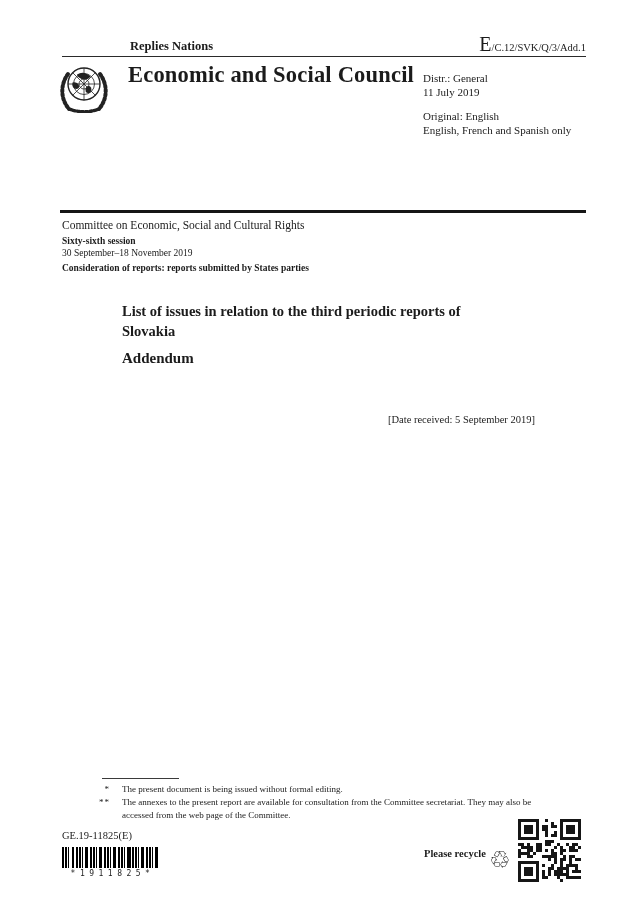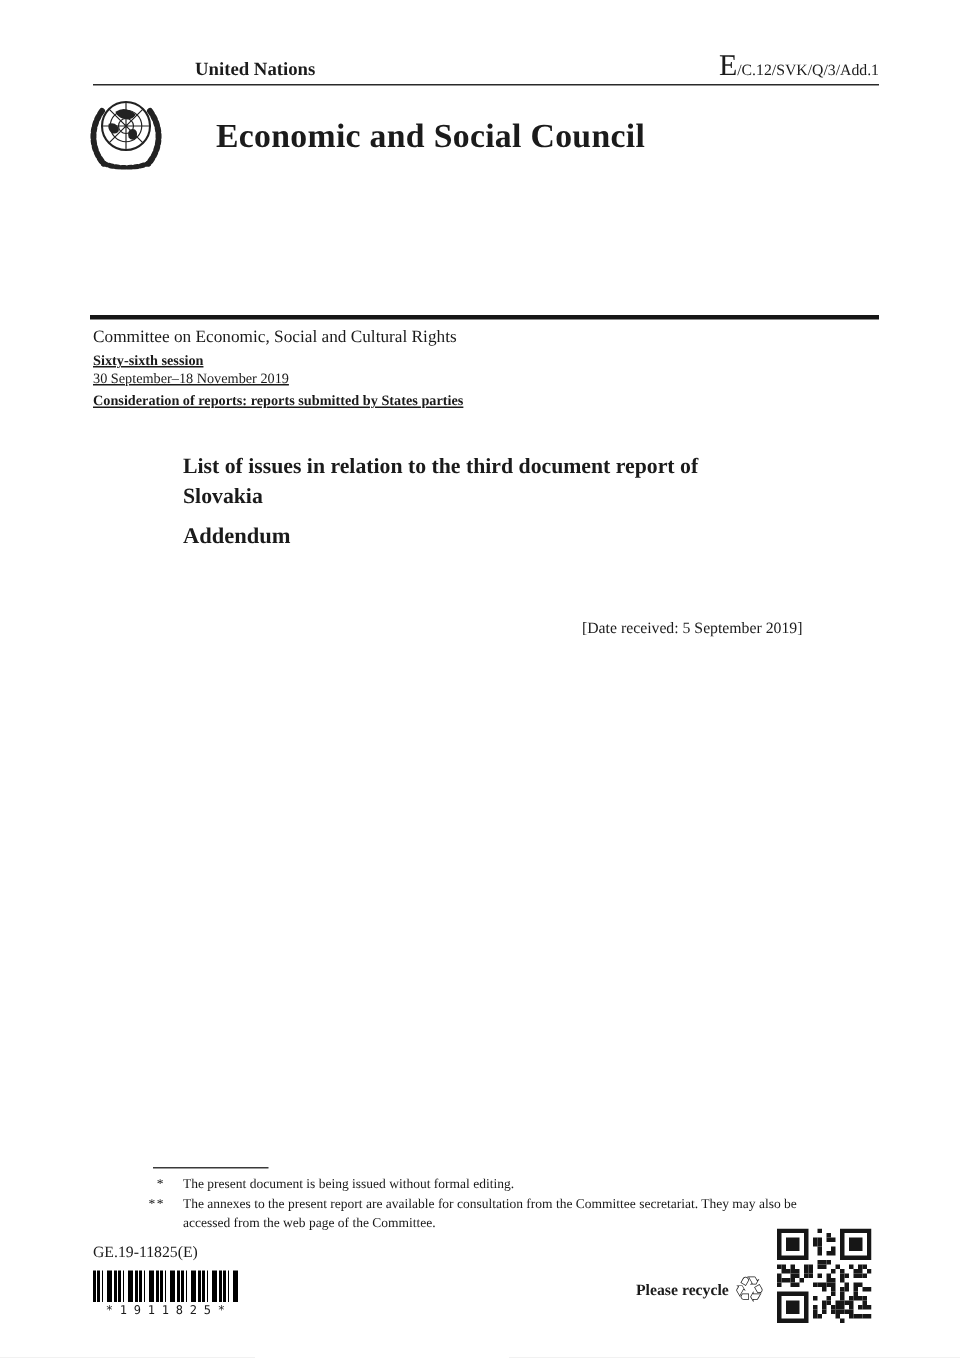--- a/index.html
+++ b/index.html
@@ -12,29 +12,29 @@
     color:#1b1b1b;
     overflow:hidden;
   }
   
   .un-name{position:absolute;left:130px;top:39px;font-size:12.5px;font-weight:bold;}
   .doc-symbol{position:absolute;top:33px;right:54px;text-align:right;white-space:nowrap;}
   .sym-e{font-size:20px;}
   .sym-rest{font-size:10.5px;}
   .rule-thin{position:absolute;left:62px;top:56px;width:524px;height:1px;background:#2a2a2a;}
   .emblem{position:absolute;left:57px;top:61px;width:54px;height:52px;}
-  .council{position:absolute;left:128px;top:62px;margin:16px;font-size:22.5px;font-weight:bold;letter-spacing:0.2px;}
+  .council{position:absolute;left:128px;top:62px;margin:0;font-size:22.5px;font-weight:bold;letter-spacing:0.2px;}
   .distr-block{position:absolute;left:423px;top:71px;font-size:11px;line-height:14px;}
   .distr-block .group2{margin-top:10px;}
   
   .rule-thick{position:absolute;left:60px;top:210px;width:526px;height:2.5px;background:#161616;}
   
   .committee{position:absolute;left:62px;top:219px;}
   .committee-name{font-size:11.5px;font-weight:normal;margin-bottom:4px;}
-  .committee-line{font-size:9.5px;line-height:12px;text-decoration:underline;}
+  .committee-line{font-size:9.5px;line-height:12px;}
   .bold{font-weight:bold;}
   .consideration{margin-top:3px;}
   
   .doc-title{position:absolute;left:122px;top:302px;width:380px;font-size:14.5px;font-weight:bold;line-height:19.5px;margin:0;}
   .addendum{position:absolute;left:122px;top:350px;font-size:15px;font-weight:bold;}
   .subtitle{position:absolute;left:122px;top:377px;width:420px;font-size:14.5px;font-weight:bold;margin:0;}
   .subtitle sup{font-size:9px;font-weight:bold;vertical-align:6px;letter-spacing:1px;margin-left:1px;}
   .date-received{position:absolute;left:388px;top:414px;font-size:10.5px;}
   
   .footnote-sep{position:absolute;left:102px;top:778px;width:77px;height:1.2px;background:#3a3a3a;}
@@ -50,31 +50,31 @@
     background:repeating-linear-gradient(90deg,
       #000 0 2px,#fff 2px 3px,#000 3px 5px,#fff 5px 6px,
       #000 6px 7px,#fff 7px 9.5px,#000 9.5px 12.5px,#fff 12.5px 14px);
   }
   .barcode-text{
     font-family:"DejaVu Sans Mono", monospace;
     font-size:8px;letter-spacing:4.5px;
     text-align:center;margin-top:1px;line-height:9px;white-space:nowrap;
     padding-left:4px;
   }
-  .recycle-wrap{position:absolute;left:424px;top:848px;display:flex;align-items:center;}
+  .recycle-wrap{position:absolute;left:424px;top:848px;display:flex;}
   .recycle-label{font-size:10.5px;font-weight:bold;}
   .recycle-glyph{font-family:"DejaVu Sans", sans-serif;font-size:24px;line-height:24px;margin-left:3px;color:#161616;}
   .qr-code{position:absolute;left:518px;top:819px;width:63px;height:63px;}
 </style>
 </head>
 <body>
 
 <div class="page">
 
-  <div class="un-name">United Nations</div>
+  <div class="un-name">Replies Nations</div>
   <div class="doc-symbol">
     <span class="sym-e">E</span><span class="sym-rest">/C.12/SVK/Q/3/Add.1</span>
   </div>
   <div class="rule-thin"></div>
 
   <div class="emblem">
     <svg width="54" height="52" viewBox="0 0 54 52" xmlns="http://www.w3.org/2000/svg">
       <g fill="none" stroke="#222">
         <path d="M11 13 C3 24 3.5 38 12 48" stroke-width="4" stroke-dasharray="2.2 2" stroke-linecap="round"></path>
         <path d="M43 13 C51 24 50.5 38 42 48" stroke-width="4" stroke-dasharray="2.2 2" stroke-linecap="round"></path>
@@ -87,31 +87,41 @@
       <g fill="#222" stroke="none">
         <path d="M20 13.5 q4 -2.5 7.5 -1.5 q4 1 6 3.5 q-2 3 -5.5 3 q-4 0 -6 -2 q-2 -1.2 -2 -3z"></path>
         <path d="M15.5 21.5 q3.5 -1 5.5 1.2 q2 2.3 0.8 4.3 q-2.2 1.8 -4.3 0.6 q-3 -2.1 -2 -6.1z"></path>
         <path d="M29.5 25.5 q3.2 -1.2 4.5 1 q1.2 3 -1 5.2 q-3 1.2 -4.2 -1 q-1 -3 0.7 -5.2z"></path>
       </g>
     </svg>
   </div>
 
   <h1 class="council">Economic and Social Council</h1>
 
+  <div class="distr-block">
+    <div class="group1">
+      <div>Distr.: General</div>
+      <div>11 July 2019</div>
+    </div>
+    <div class="group2">
+      <div>Original: English</div>
+      <div>English, French and Spanish only</div>
+    </div>
+  </div>
 
   <div class="rule-thick"></div>
 
   <div class="committee">
     <div class="committee-name">Committee on Economic, Social and Cultural Rights</div>
     <div class="committee-line bold">Sixty-sixth session</div>
     <div class="committee-line">30 September–18 November 2019</div>
     <div class="committee-line bold consideration">Consideration of reports: reports submitted by States parties</div>
   </div>
 
-  <h2 class="doc-title">List of issues in relation to the third document report of Slovakia</h2>
+  <h2 class="doc-title">List of issues in relation to the third periodic reports of Slovakia</h2>
   <div class="addendum">Addendum</div>
   <div class="date-received">[Date received: 5 September 2019]</div>
 
   <div class="footnote-sep"></div>
   <div class="footnotes">
     <div class="footnote">
       <div class="fn-marker">*</div>
       <div class="fn-text">The present document is being issued without formal editing.</div>
     </div>
     <div class="footnote">

